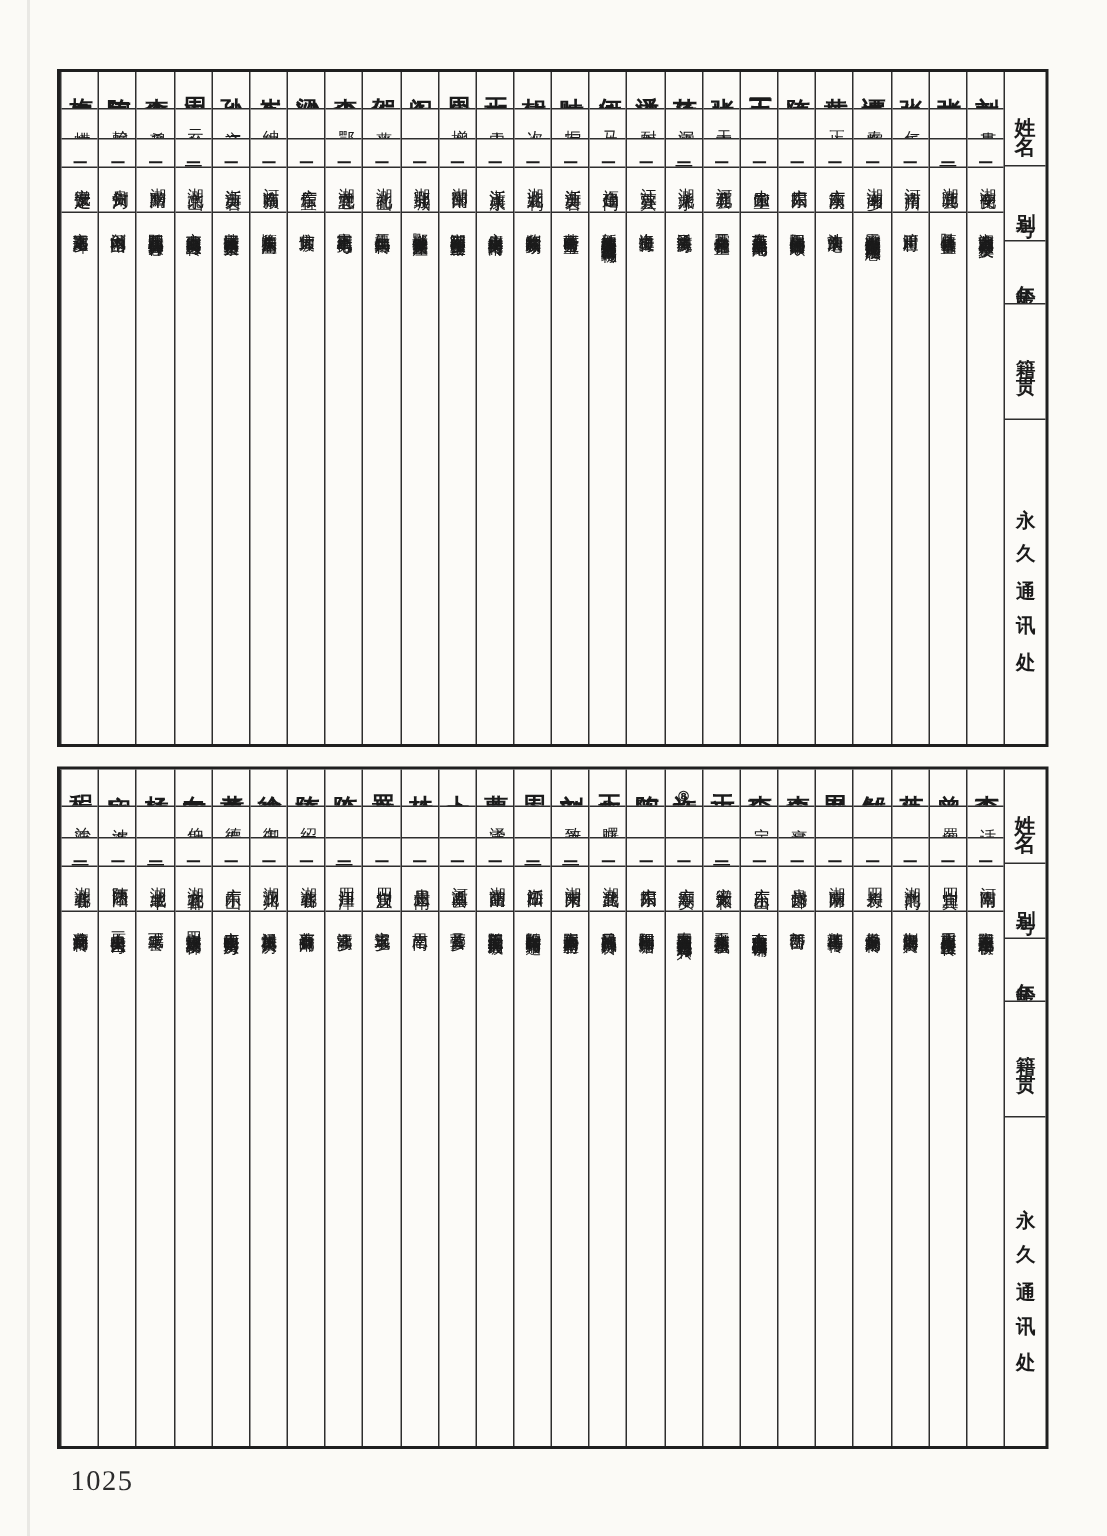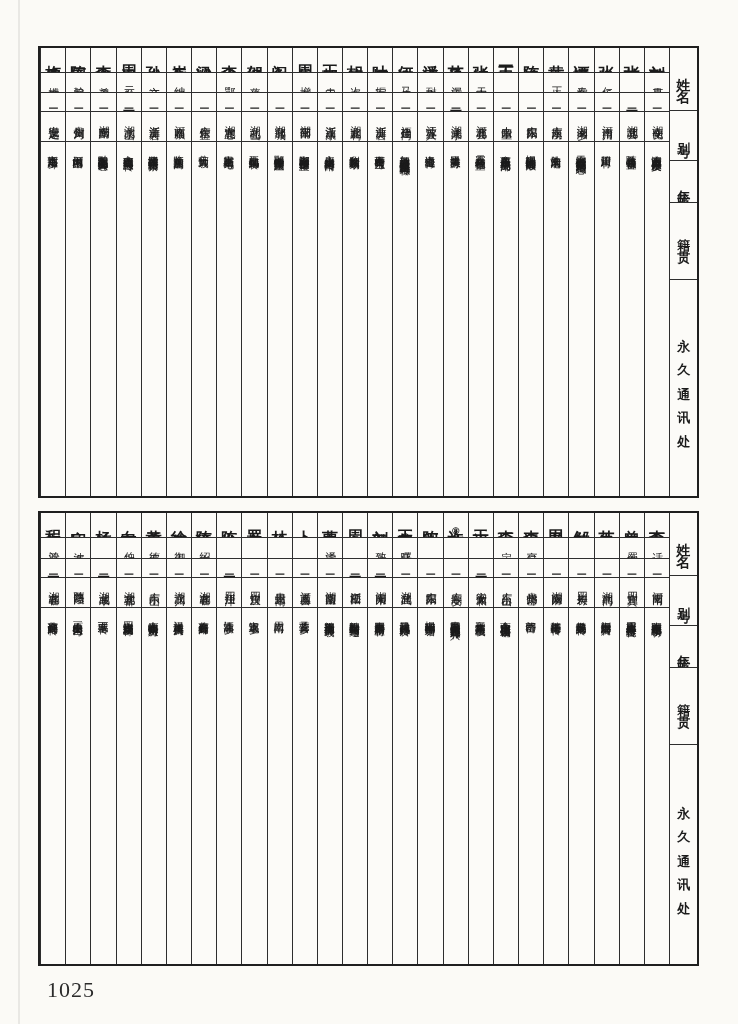--- a/index.html
+++ b/index.html
@@ -53,21 +53,21 @@
   
   .head-col .cell{justify-content:center;align-items:center;padding:0;}
   .hd{font-weight:700;}
   .hd-name{font-size:14px;letter-spacing:12px;}
   .hd-alias{font-size:13px;letter-spacing:4px;}
   .hd-age{font-size:13px;letter-spacing:2px;}
   .hd-origin{font-size:13px;letter-spacing:12px;}
   .hd-addr{font-size:13px;letter-spacing:24px;}
   .page-number{
     position:absolute;left:47px;top:977px;
-    font-family:"Liberation Serif",serif;font-size:22px;color:#2b2b2b;
+    font-family:"Liberation Serif",serif;font-size:19px;color:#2b2b2b;
     letter-spacing:1px;
   }
 </style>
 </head>
 <body>
 
 <div class="page">
 
   <div class="reg-table" id="table-0">
     <div class="col head-col">

